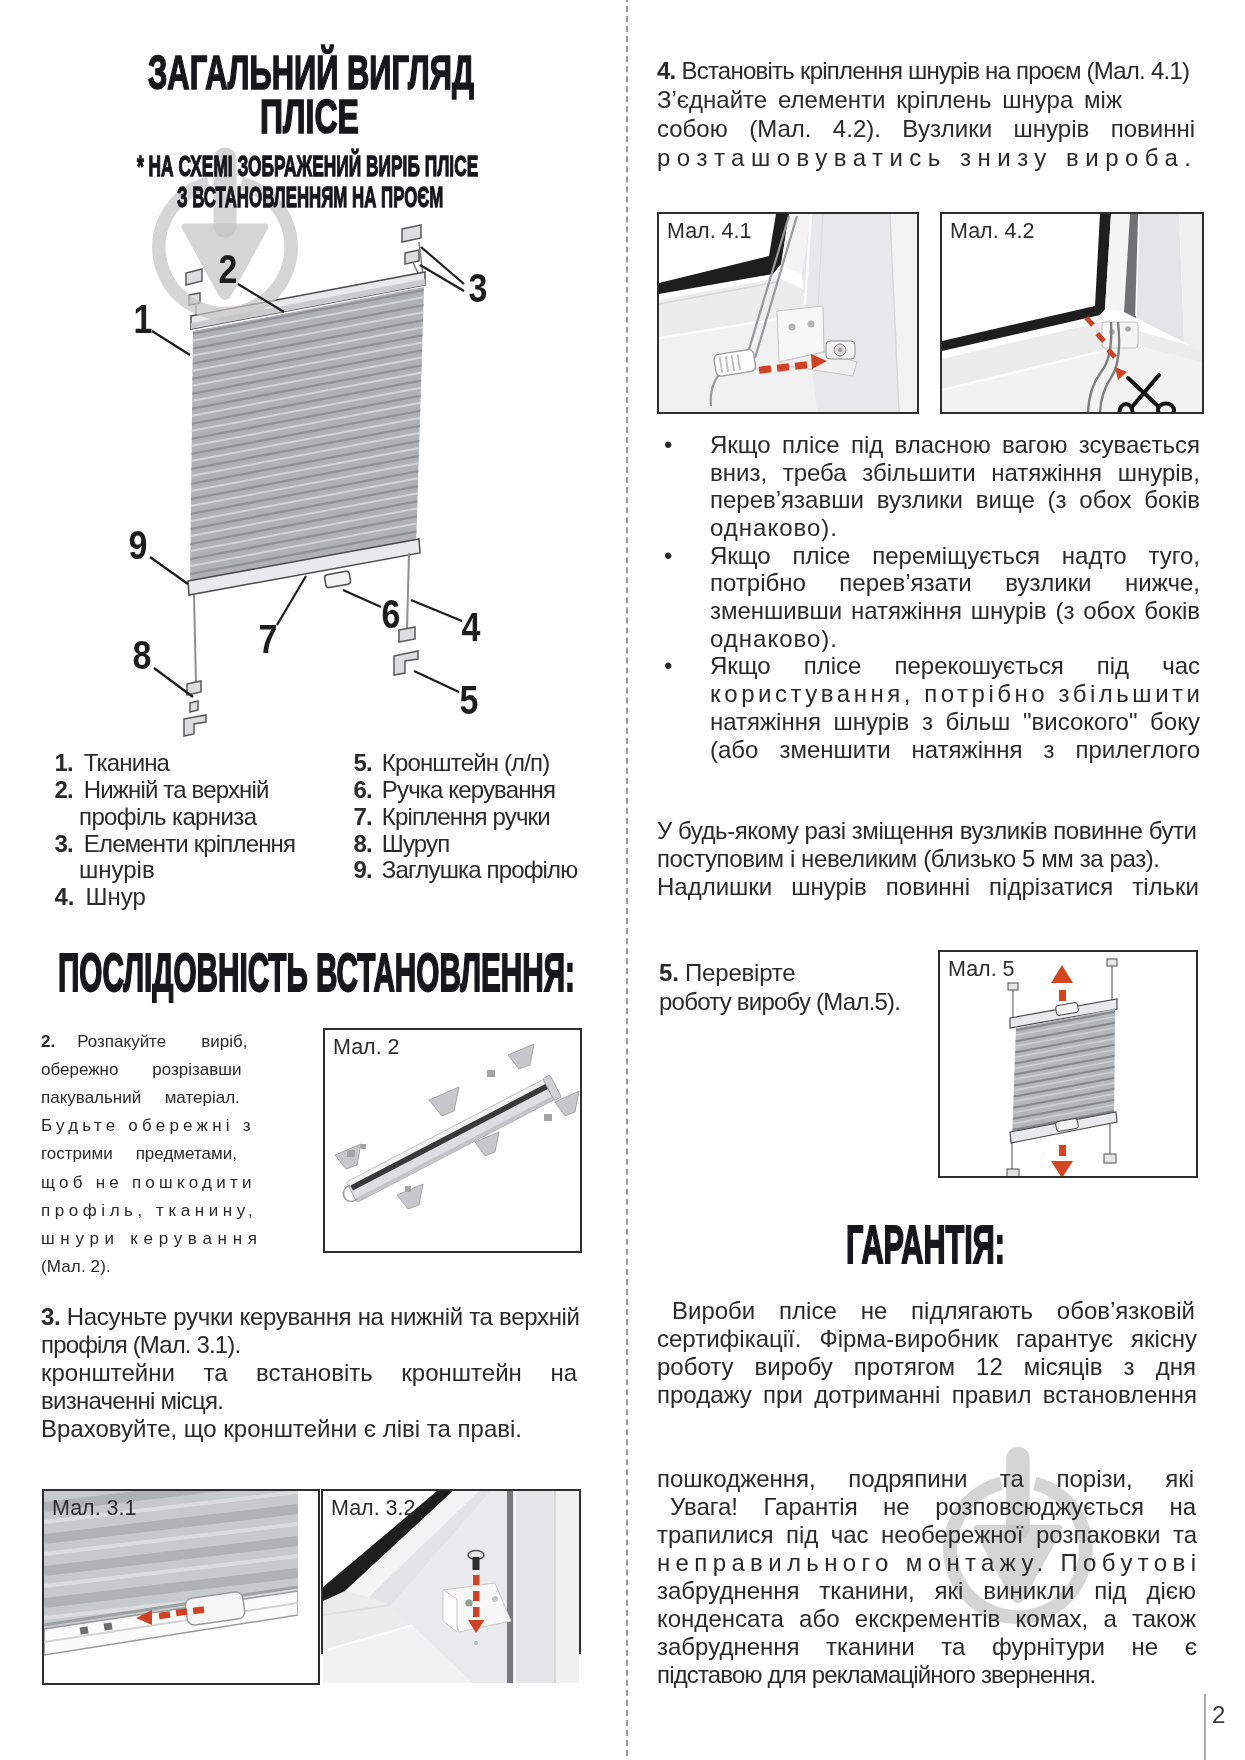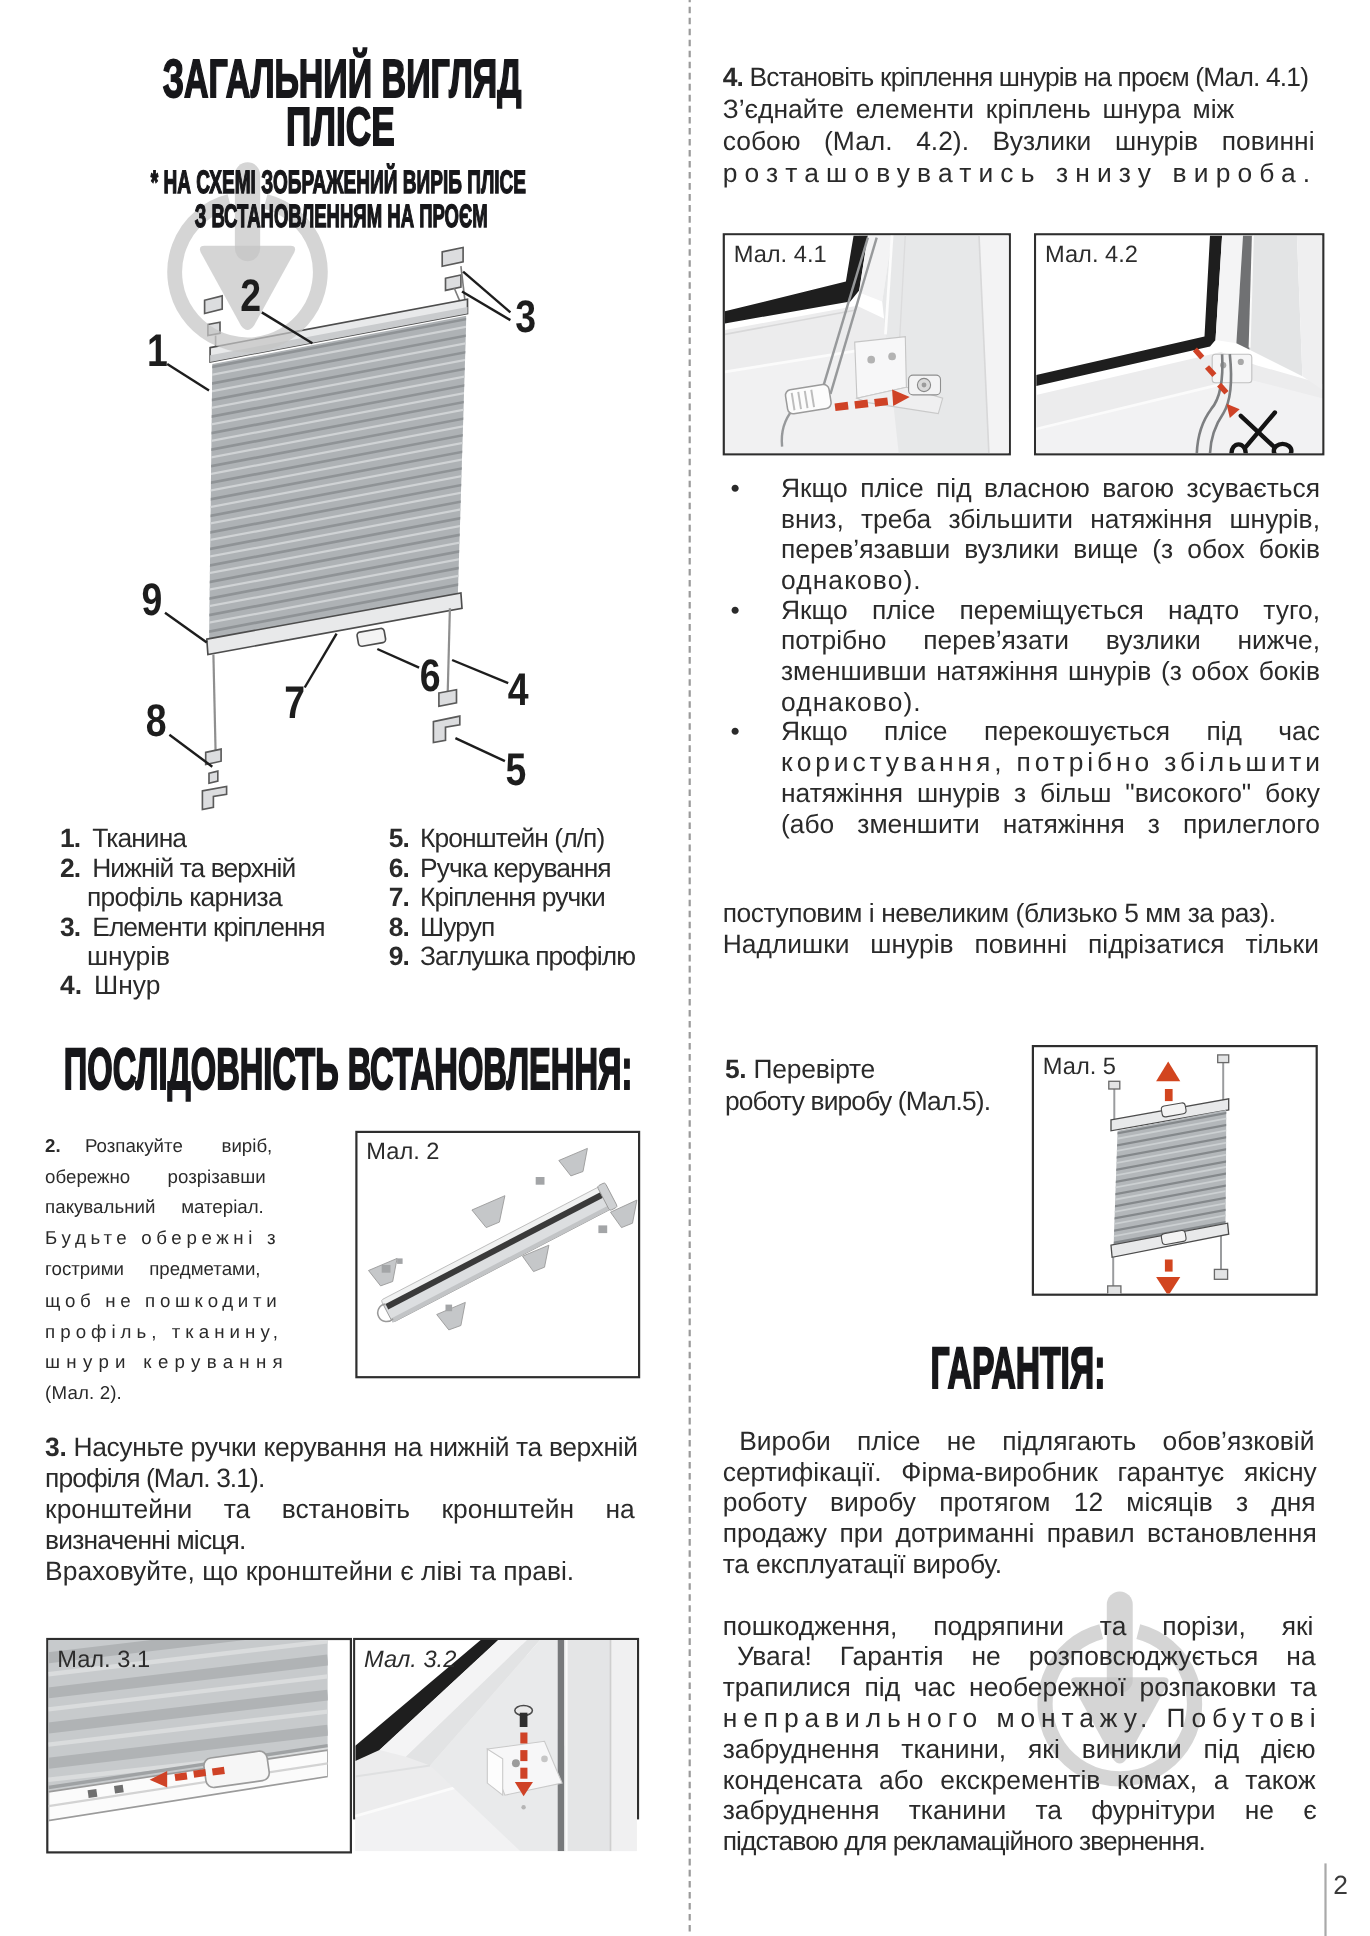--- a/index.html
+++ b/index.html
@@ -70,33 +70,33 @@
 <div id="bullets_7" class="ln ind" style="letter-spacing:0.995px;">однаково).</div>
 <div class="bwrap">
       <span class="bdot">•</span>
       <div id="bullets_8" class="ln ind" style="word-spacing:26.41px;">Якщо плісе перекошується під час</div>
     </div>
 <div id="bullets_9" class="ln ind" style="letter-spacing:3.526px;">користування, потрібно збільшити</div>
 <div id="bullets_10" class="ln ind" style="word-spacing:5.96px;">натяжіння шнурів з більш "високого" боку</div>
 <div id="bullets_11" class="ln ind" style="word-spacing:14.31px;">(або зменшити натяжіння з прилеглого</div>
 </div>
 <div class="blk" style="left:657px;top:816.6px;width:542px;line-height:28.0px;font-size:24px;">
+<div id="para_0" class="ln" style="letter-spacing:-0.445px;">У будь-якому разі зміщення вузликів повинне бути</div>
 <div id="para_1" class="ln" style="letter-spacing:-0.399px;">поступовим і невеликим (близько 5 мм за раз).</div>
 <div id="para_2" class="ln" style="word-spacing:12.27px;">Надлишки шнурів повинні підрізатися тільки</div>
 </div>
 <div class="blk" style="left:659px;top:958.1px;width:300px;line-height:29.0px;font-size:24px;">
 <div id="item5_0" class="ln" style="letter-spacing:-0.205px;"><b>5.</b> Перевірте</div>
 <div id="item5_1" class="ln" style="letter-spacing:-0.772px;">роботу виробу (Мал.5).</div>
 </div>
 <div class="blk" style="left:657px;top:1296.6px;width:540px;line-height:28.0px;font-size:24px;">
 <div id="guar1_0" class="ln" style="word-spacing:17.19px;"><span style="display:inline-block;width:15px"></span>Вироби плісе не підлягають обов’язковій</div>
 <div id="guar1_1" class="ln" style="word-spacing:11.30px;">сертифікації. Фірма-виробник гарантує якісну</div>
 <div id="guar1_2" class="ln" style="word-spacing:14.42px;">роботу виробу протягом 12 місяців з дня</div>
 <div id="guar1_3" class="ln" style="word-spacing:4.60px;">продажу при дотриманні правил встановлення</div>
-<div id="guar1_4" class="ln" style="letter-spacing:-0.147px;">та експлуатації виробу.</div>
 </div>
 <div class="blk" style="left:657px;top:1464.6px;width:540px;line-height:28.0px;font-size:24px;">
 <div id="guar2_1" class="ln" style="word-spacing:25.90px;">пошкодження, подряпини та порізи, які</div>
 <div id="guar2_0" class="ln" style="word-spacing:18.77px;"><span style="display:inline-block;width:13px"></span>Увага! Гарантія не розповсюджується на</div>
 <div id="guar2_2" class="ln" style="word-spacing:5.77px;">трапилися під час необережної розпаковки та</div>
 <div id="guar2_3" class="ln" style="letter-spacing:5.360px;">неправильного монтажу. Побутові</div>
 <div id="guar2_4" class="ln" style="word-spacing:13.21px;">забруднення тканини, які виникли під дією</div>
 <div id="guar2_5" class="ln" style="word-spacing:8.58px;">конденсата або екскрементів комах, а також</div>
 <div id="guar2_6" class="ln" style="word-spacing:19.93px;">забруднення тканини та фурнітури не є</div>
 <div id="guar2_7" class="ln" style="letter-spacing:-0.850px;">підставою для рекламаційного звернення.</div>
@@ -280,21 +280,21 @@
         <rect x="149" y="116" width="11" height="6.5" transform="rotate(-8 154 119)"></rect>
       </g>
       <g fill="#6f6f6f">
         <rect x="36" y="136" width="8" height="7" transform="rotate(-8 40 139)"></rect>
         <rect x="60" y="132" width="8" height="7" transform="rotate(-8 64 135)"></rect>
       </g>
     </g>
   </svg>
 </div>
 
-<div class="figbox" style="left:321px;top:1489px;width:260px;height:165px;font-style:italic;">
+<div class="figbox" style="left:321px;top:1489px;width:260px;height:165px;">
   <div class="figcap">Мал. 3.2</div>
   <svg width="256" height="192" viewBox="0 0 256 192">
     <defs>
         <clipPath id="f32">
           <rect x="0" y="0" width="256" height="192"></rect>
         </clipPath>
       </defs>
     <g clip-path="url(#f32)">
       <rect width="256" height="192" fill="#fff"></rect>
 

